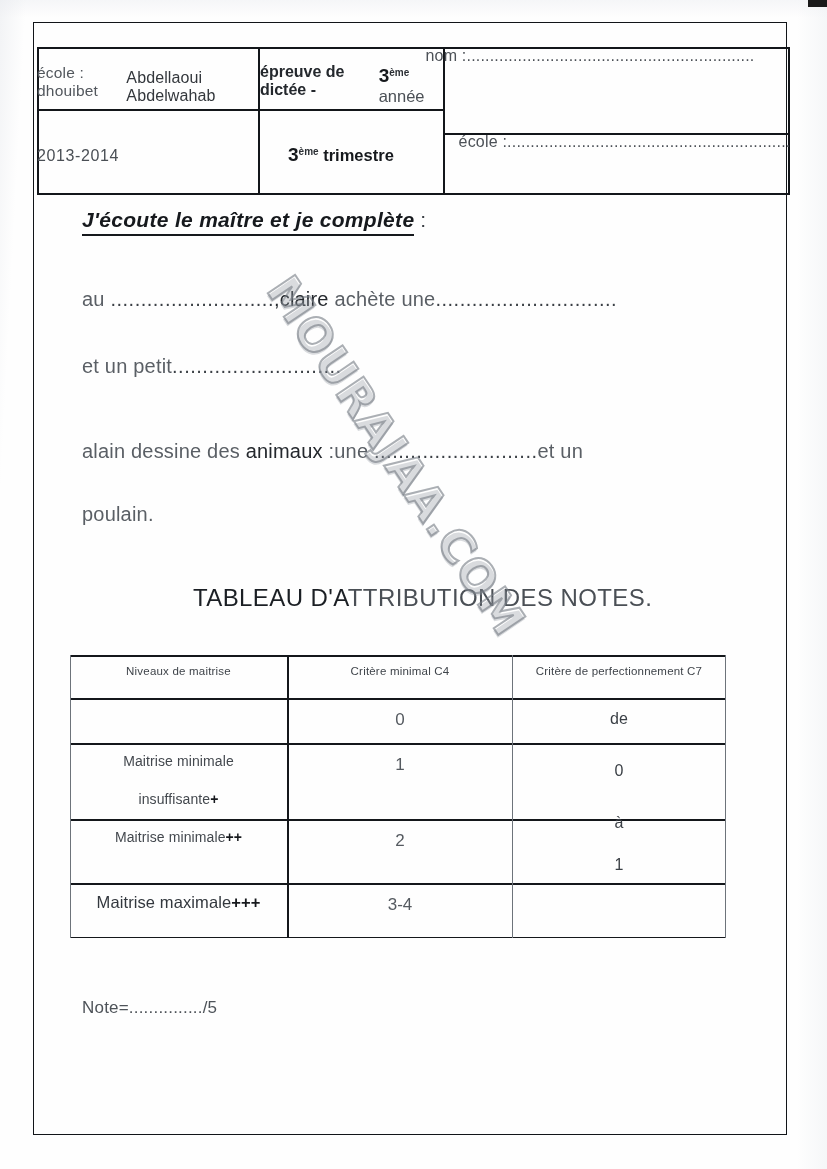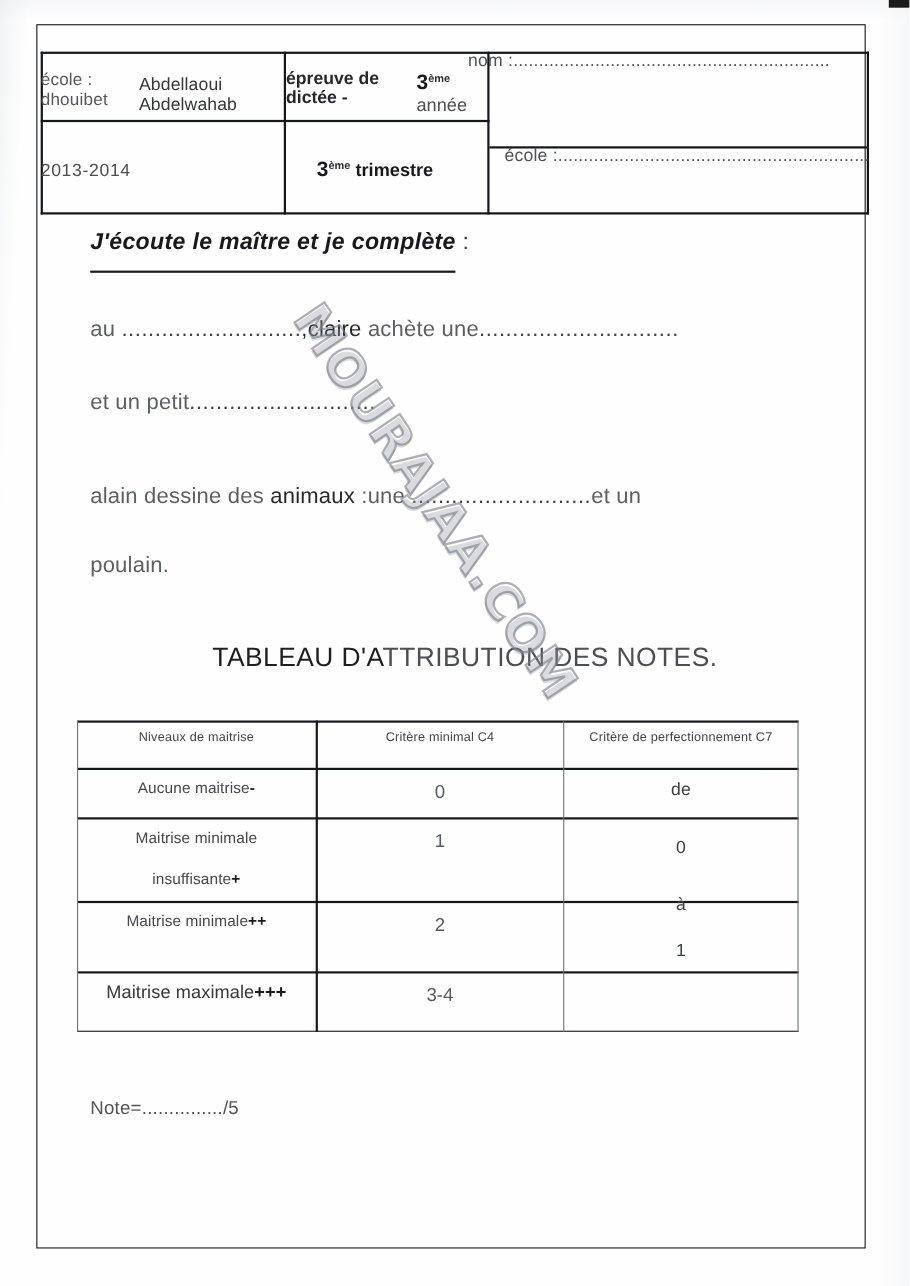--- a/index.html
+++ b/index.html
@@ -154,21 +154,21 @@
     top: 208px;
     font-size: 21px;
     font-style: italic;
     font-weight: 700;
     color: #16191d;
     letter-spacing: 0.3px;
     white-space: nowrap;
   }
   .instruction .underlined {
     border-bottom: 2.5px solid #16191d;
-    padding-bottom: 15px;
+    padding-bottom: 3px;
   }
   .instruction .colon {
     font-style: normal;
     font-weight: 400;
     color: #3a3f45;
     margin-left: 6px;
   }
 
   
   .dict {
@@ -358,24 +358,20 @@
 
     <div class="nt-line soft" style="left:0px;    top:0px; width:1.2px; height:283px;"></div>
     <div class="nt-line" style="left:217px;  top:0px; width:1.5px; height:283px;"></div>
     <div class="nt-line soft" style="left:442px;  top:0px; width:1.2px; height:283px;"></div>
     <div class="nt-line soft" style="left:654.8px;top:0px; width:1.2px; height:283px;"></div>
 
     <div class="nt-cell nt-head" style="left:0px;   top:0px; width:217px; height:43px;">Niveaux de maitrise</div>
     <div class="nt-cell nt-head" style="left:218px; top:0px; width:224px; height:43px;">Critère minimal C4</div>
     <div class="nt-cell nt-head" style="left:443px; top:0px; width:212px; height:43px;">Critère de perfectionnement C7</div>
 
-    <div class="nt-cell nt-label" style="left:0px; top:44px; width:217px; height:44px;">
-        <span>Aucune maitrise </span>
-        <span class="plus">-</span>
-      </div>
     <div class="nt-cell nt-val" style="left:218px; top:44px; width:224px; height:44px;">0</div>
 
     <div class="nt-cell nt-label" style="left:0px; top:89px; width:217px; height:36px;">Maitrise minimale</div>
     <div class="nt-cell nt-label" style="left:0px; top:127px; width:217px; height:36px;">
         <span>insuffisante </span>
         <span class="plus">+</span>
       </div>
     <div class="nt-cell nt-val" style="left:218px; top:89px; width:224px; height:74px;">1</div>
 
     <div class="nt-cell nt-label" style="left:0px; top:165px; width:217px; height:62px;">

